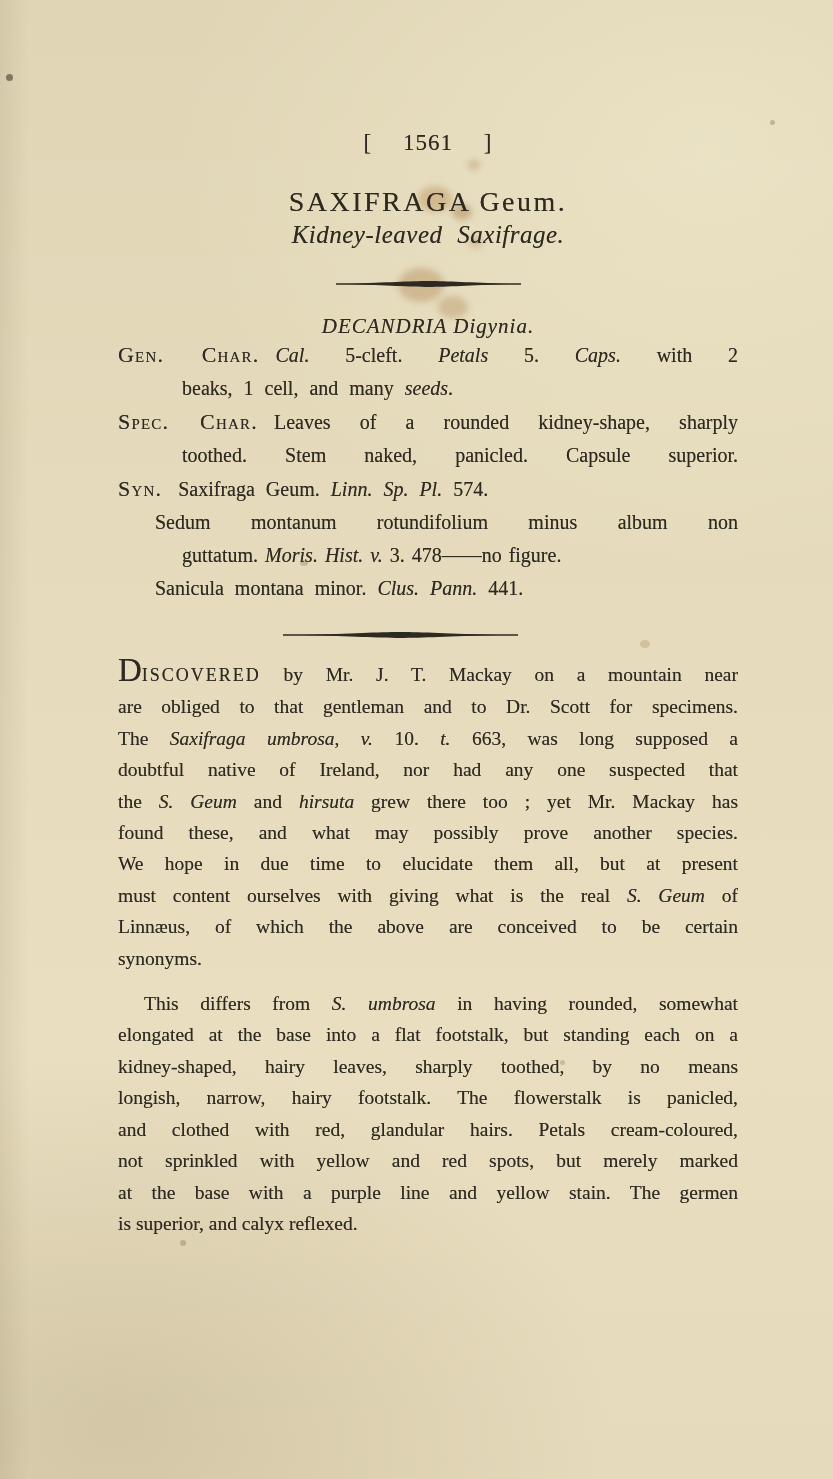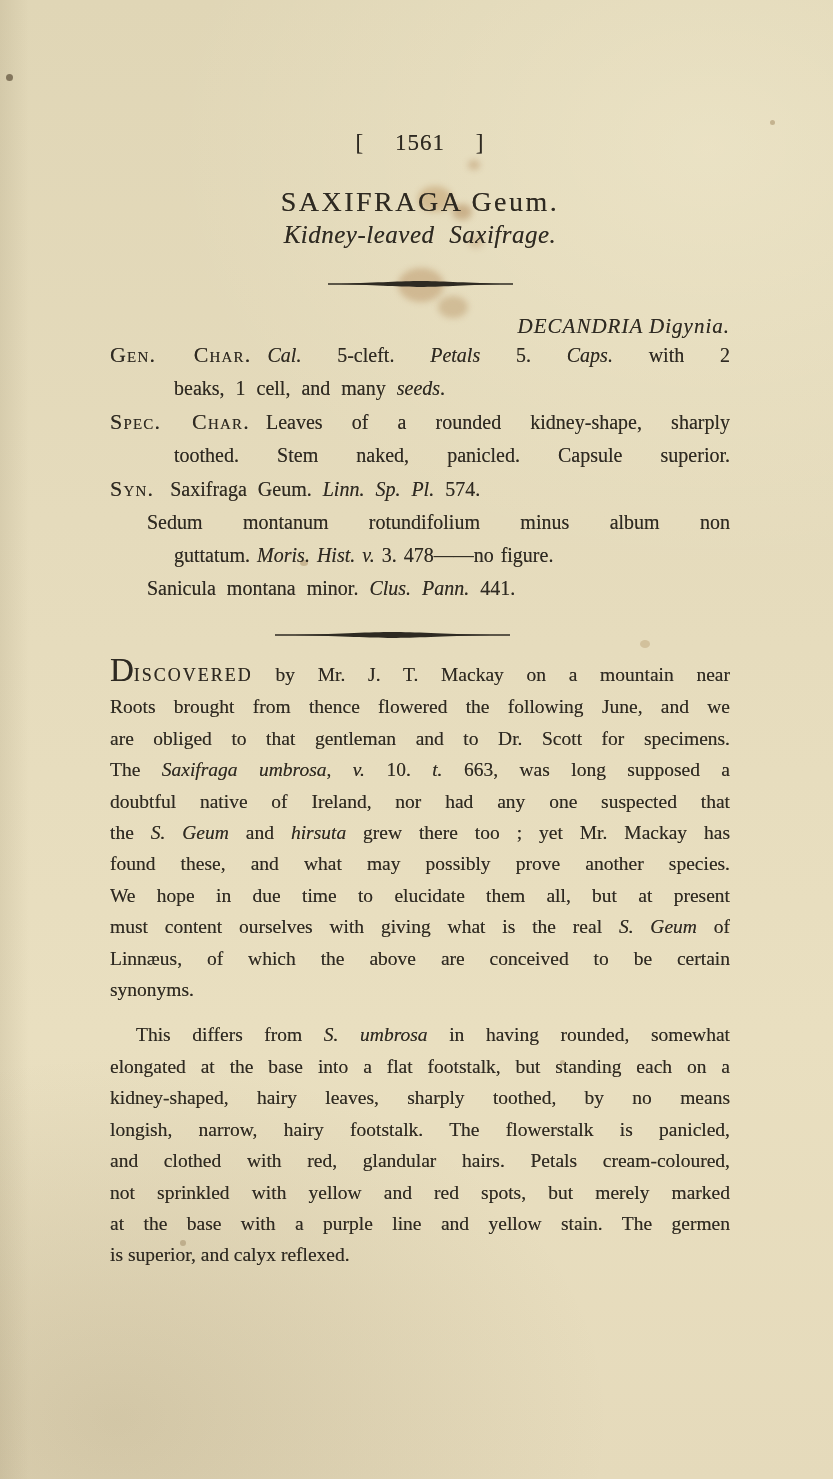--- a/index.html
+++ b/index.html
@@ -9,32 +9,32 @@
     overflow:hidden;
     background:
       radial-gradient(900px 700px at 85% 10%, rgba(255,250,225,0.30), transparent 60%),
       radial-gradient(760px 560px at 14% 96%, rgba(110,92,55,0.16), transparent 65%),
       linear-gradient(90deg, rgba(95,80,48,.10), transparent 3.5%),
       linear-gradient(180deg,#e0d6b6 0%,#e5dbbc 35%,#e9dfc0 70%,#e5dabb 100%);
     color:#2e2a22;
     font-family:"Liberation Serif", serif;
   }
   .content{
-    position:absolute;left:110px;top:0;width:620px;
+    position:absolute;left:118px;top:0;width:620px;
     padding-top:128px;
     text-shadow:0 0 .5px rgba(45,35,22,.55);
   }
   .pagenum{font-size:23px;line-height:30px;text-align:center;word-spacing:24px;letter-spacing:1px;}
   .title{margin:28px 0 0 0;font-weight:normal;font-size:28px;line-height:32px;text-align:center;letter-spacing:2.5px;}
   .subtitle{margin:2px 0 0 0;font-weight:normal;font-style:italic;font-size:25px;line-height:30px;text-align:center;word-spacing:8px;letter-spacing:.5px;}
   .rule{height:8px;}
   .rule1{margin:30px auto 0 auto;width:185px;}
   .rule2{margin:26px 0 0 165px;width:235px;}
   .rule svg{display:block;width:100%;height:8px;}
-  .classification{margin-top:26px;font-style:italic;font-size:21px;line-height:24px;text-align:right;letter-spacing:1px;}
+  .classification{margin-top:26px;font-style:italic;font-size:21px;line-height:24px;text-align:center;letter-spacing:1px;}
   .entries{margin-top:0;font-size:20px;line-height:33px;word-spacing:2px;}
   .para{font-size:19.5px;line-height:31.4px;}
   .para1{margin-top:16px;}
   .para2{margin-top:14px;}
   .line{white-space:normal;}
   .line.j{text-align:justify;text-align-last:justify;text-justify:inter-word;}
   .line.cont{margin-left:64px;}
   .line.sub{margin-left:37px;}
   .line.ind{text-indent:26px;}
   .line.wide{word-spacing:6px;}
@@ -93,21 +93,20 @@
 
     <div class="rule rule2">
       <svg viewBox="0 0 235 8" preserveAspectRatio="none" aria-hidden="true">
         <line x1="0" y1="4" x2="235" y2="4" stroke="#2e2a22" stroke-width="1.4"></line>
         <path d="M20,4 C70,2.7 95,1.1 117,1.1 C140,1.1 165,2.7 215,4 C165,5.3 140,6.9 117,6.9 C95,6.9 70,5.3 20,4 Z" fill="#2e2a22"></path>
       </svg>
     </div>
 
     <section class="para para1">
         <div class="line j"><span class="dropcap">D</span><span class="caps">ISCOVERED</span><span> by Mr. J. T. Mackay on a mountain near</span></div>
-        <div class="line j"><span>Roots brought from thence flowered the following June, and we</span></div>
         <div class="line j"><span>are obliged to that gentleman and to Dr. Scott for specimens.</span></div>
         <div class="line j"><span>The </span><span class="i">Saxifraga umbrosa</span><span>, </span><span class="i">v.</span><span> 10. </span><span class="i">t.</span><span> 663, was long supposed a</span></div>
         <div class="line j"><span>doubtful native of Ireland, nor had any one suspected that</span></div>
         <div class="line j"><span>the </span><span class="i">S. Geum</span><span> and </span><span class="i">hirsuta</span><span> grew there too ; yet Mr. Mackay has</span></div>
         <div class="line j"><span>found these, and what may possibly prove another species.</span></div>
         <div class="line j"><span>We hope in due time to elucidate them all, but at present</span></div>
         <div class="line j"><span>must content ourselves with giving what is the real </span><span class="i">S. Geum</span><span> of</span></div>
         <div class="line j"><span>Linnæus, of which the above are conceived to be certain</span></div>
         <div class="line"><span>synonyms.</span></div>
       </section>

